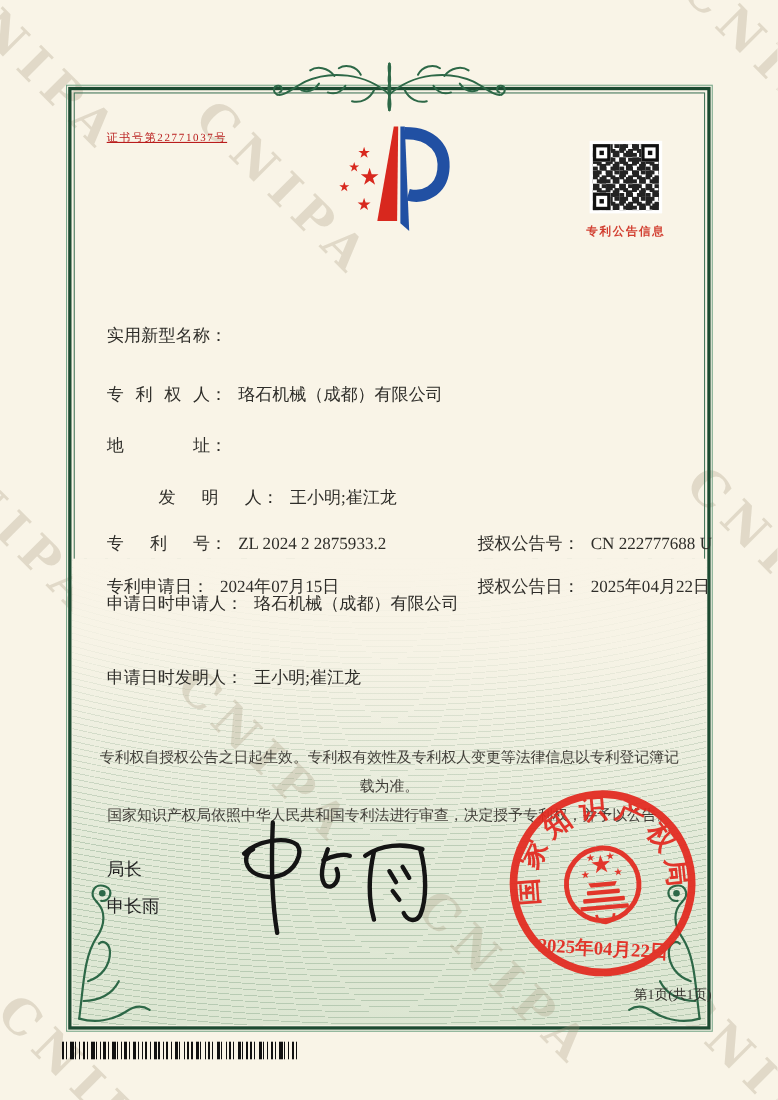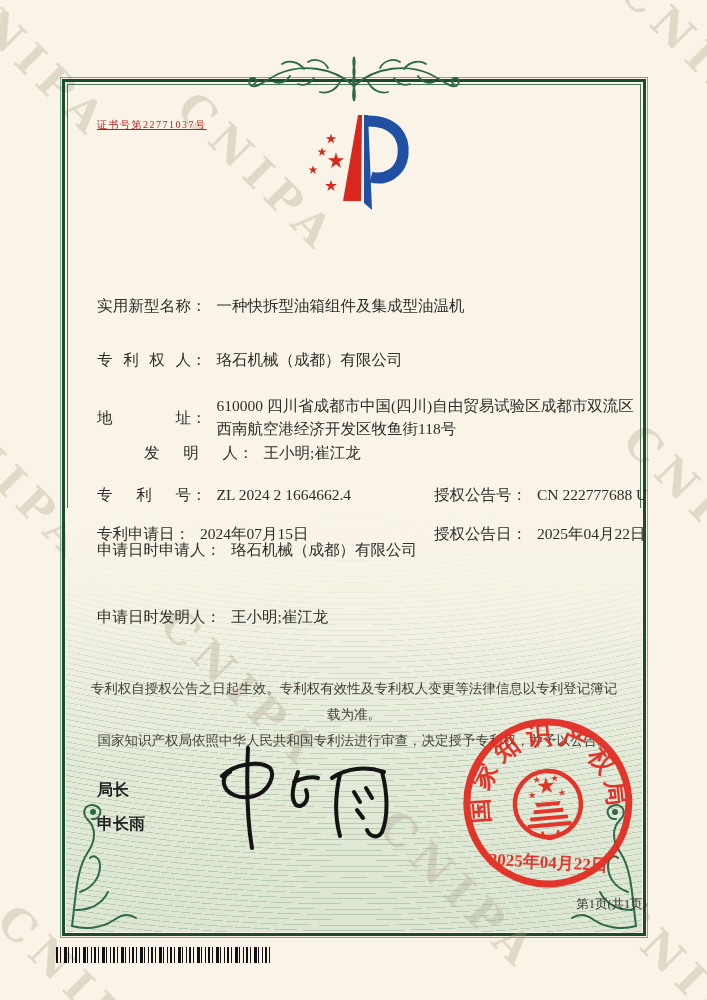--- a/index.html
+++ b/index.html
@@ -55,21 +55,21 @@
   }
   .frow { position:absolute; left:36px; display:flex; align-items:center; font-size:15.5px; line-height:23px; }
   .flabel-j { display:inline-block; width:94px; text-align:justify; text-align-last:justify; }
   .colon { margin-right:10px; }
   .fval { max-width:428px; }
   .rcell { position:absolute; left:337px; top:0; display:flex; white-space:nowrap;font-family:Liberation Serif, serif; }
   .row-name { top:216px; } .row-patentee { top:270px;font-family:Liberation Serif, serif; } .row-address { top:316px; }
   .row-inventor { top:363px;margin-left:47px; } .row-nums { top:405px; width:520px; } .row-dates { top:444px; width:520px; }
   .row-appat { top:460px; } .row-invat { top:527px; }
   .statement { position:absolute; left:28px; right:28px; top:598px; text-align:center; font-size:13.5px; line-height:26px; color:#413f39; }
-  .director { position:absolute; left:36px; top:702px; font-family:"Liberation Sans","DejaVu Sans",sans-serif; font-weight:bold; font-size:16px; color:#222; }
+  .director { position:absolute; left:36px; top:702px; font-family:"Liberation Sans","DejaVu Sans",sans-serif; font-weight:normal; font-size:16px; color:#222; }
   .director div { margin-bottom:13px; }
   .signature { position:absolute; left:128px; top:664px; }
   .seal { position:absolute; left:394px; top:638px; opacity:.93; }
   .page-footer { position:absolute; left:0; bottom:24px; width:100%; text-align:right; font-size:12.5px; color:#33322d; }
   .barcode {
     position:absolute; left:56px; top:947px; width:215px; height:16px;
     background:repeating-linear-gradient(90deg,
       #111 0 2px, transparent 2px 4px, #111 4px 5px, transparent 5px 8px,
       #111 8px 11px, transparent 11px 12px, #111 12px 13px, transparent 13px 16px,
       #111 16px 17px, transparent 17px 19px);
@@ -148,46 +148,53 @@
       <path d="M69,10 C96,10 106,26 104,44 C102,62 86,70 72,66" stroke="#2150a3" stroke-width="11" fill="none"></path>
       <g fill="#d8281e">
         <use href="#star" transform="translate(32,28) scale(0.55)"></use>
         <use href="#star" transform="translate(37,50) scale(0.85)"></use>
         <use href="#star" transform="translate(23,41) scale(0.48)"></use>
         <use href="#star" transform="translate(14,59) scale(0.48)"></use>
         <use href="#star" transform="translate(32,75) scale(0.62)"></use>
       </g>
     </svg>
 
+    <div class="qr-wrap">
+      <div class="qr">
+        <div class="qr-noise"></div>
+        <div class="finder tl"></div>
+        <div class="finder tr"></div>
+        <div class="finder bl"></div>
+      </div>
+      <div class="qr-caption">专利公告信息</div>
+    </div>
 
 
     <div class="frow row-name">
       <span class="flabel-j">实用新型名称</span>
         <span class="colon">：</span>
-      <span class="fval">一种快拆型油箱组件及集成型油温机</span>
     </div>
     <div class="frow row-patentee">
       <span class="flabel-j">专利权人</span>
         <span class="colon">：</span>
       <span class="fval">珞石机械（成都）有限公司</span>
     </div>
     <div class="frow row-address">
       <span class="flabel-j">地址</span>
         <span class="colon">：</span>
-      <span class="fval">610000 四川省成都市中国(四川)自由贸易试验区成都市双流区西南航空港经济开发区牧鱼街118号</span>
     </div>
     <div class="frow row-inventor">
       <span class="flabel-j">发明人</span>
         <span class="colon">：</span>
       <span class="fval">王小明;崔江龙</span>
     </div>
     <div class="frow row-nums">
       <span class="flabel-j">专利号</span>
         <span class="colon">：</span>
-      <span class="fval">ZL 2024 2 1664662.4</span>
+      <span class="fval">ZL 2024 2 2875933.2</span>
       <span class="rcell">
         <span>授权公告号</span>
           <span class="colon">：</span>
         <span>CN 222777688 U</span>
       </span>
     </div>
     <div class="frow row-dates">
       <span>专利申请日</span>
         <span class="colon">：</span>
       <span class="fval">2024年07月15日</span>

